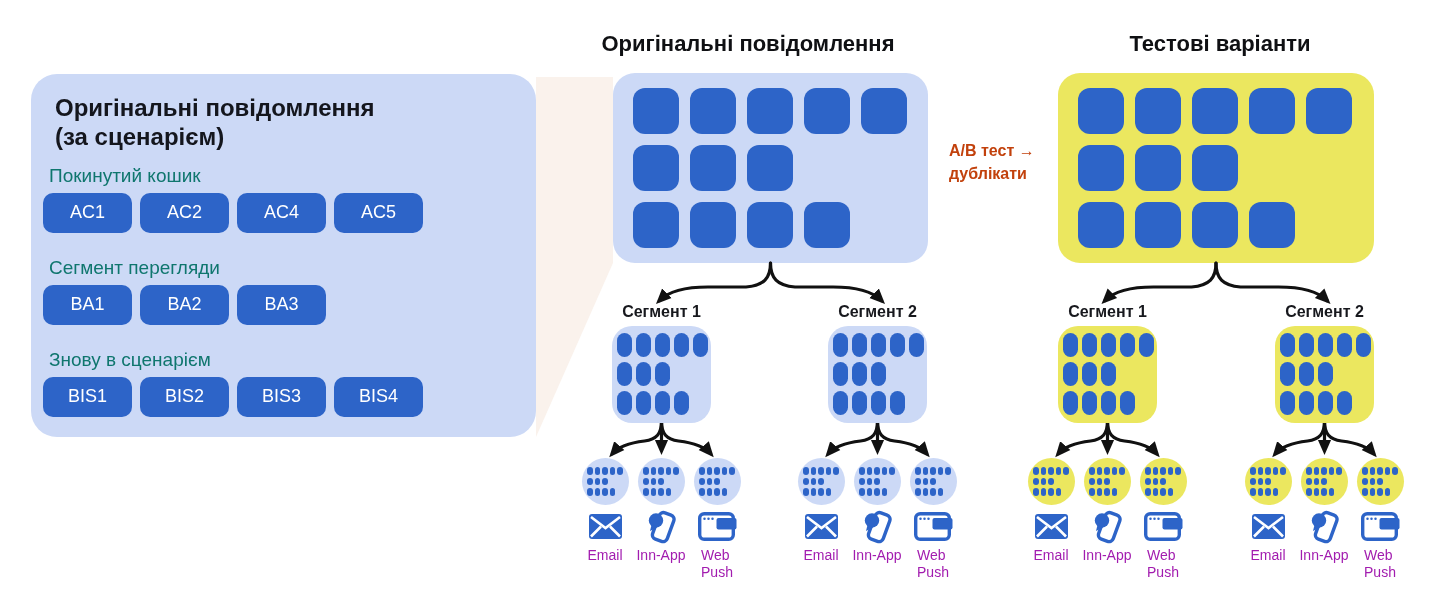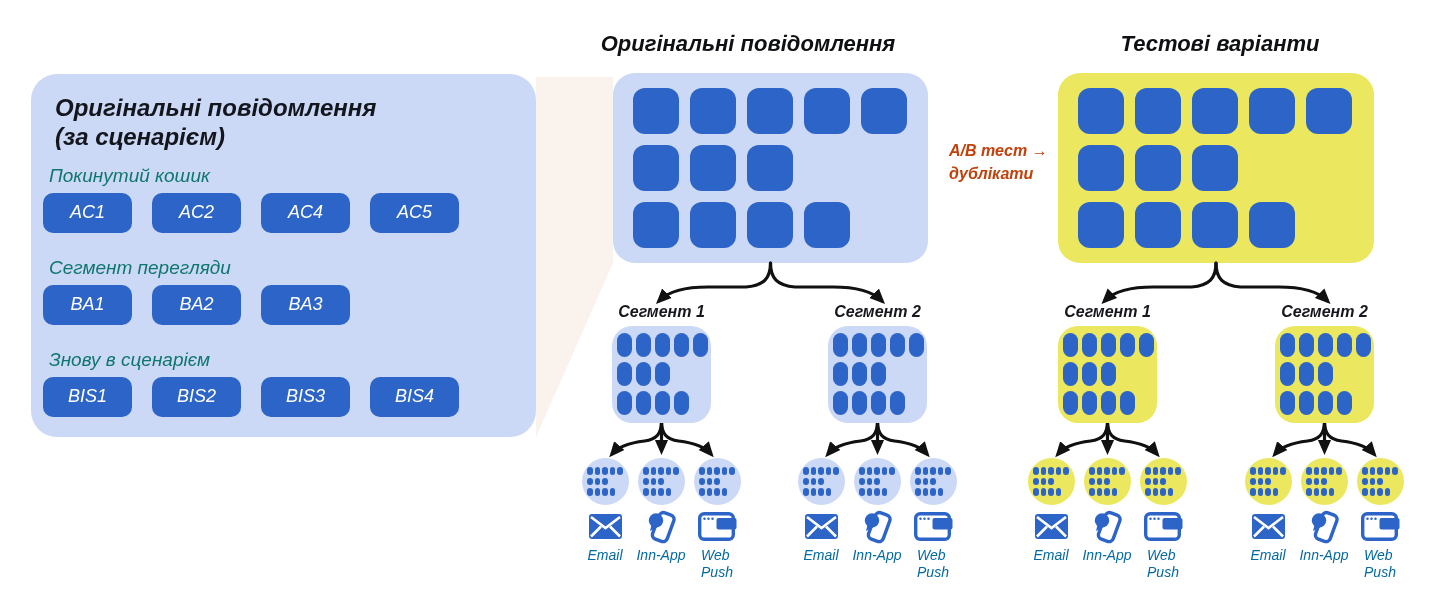--- a/index.html
+++ b/index.html
@@ -1,28 +1,28 @@
 <!DOCTYPE html>
 <html><head>
 <meta charset="utf-8">
 <style>
   html,body{margin:0;padding:0;background:#fff;}
   .canvas{position:relative;width:1443px;height:605px;background:#fff;overflow:hidden;
           font-family:"Liberation Sans",sans-serif;color:#17181d;}
-  .abs{position:absolute;font-style:italic;}
+  .abs{position:absolute;}
   svg.layer{position:absolute;left:0;top:0;pointer-events:none;}
 
   
   .left-panel{left:31px;top:74px;width:505px;height:363px;background:#ccd9f6;
               border-radius:26px;padding:19px 14px 0 12px;box-sizing:border-box;}
   .panel-title{margin-left:12px;font-size:24px;font-weight:700;line-height:1.22;color:#14161d;}
   .section{margin-top:24px;}
   .section.first{margin-top:13px;}
   .section-label{margin:0 0 6px 6px;font-size:19px;color:#0f766e;}
-  .btn-row{display:flex;gap:20px;}
+  .btn-row{display:flex;gap:8px;}
   .scn-btn{width:89px;height:40px;border-radius:10px;background:#2d64c8;color:#fff;
            font-size:18px;display:flex;align-items:center;justify-content:center;}
 
   
   .col-heading{top:31px;font-size:22px;font-weight:700;text-align:center;color:#0f1013;}
 
   
   .big-box{top:73px;height:190px;border-radius:22px;box-sizing:border-box;padding:15px 20px;}
   .theme-blue{background:#ccd9f6;}
   .theme-yellow{background:#ebe75f;}
@@ -42,21 +42,21 @@
   .pill-grid .cell{width:15px;height:24px;border-radius:8px;background:#2d64c8;}
 
   
   .chan-group{top:458px;display:flex;}
   .chan-col{width:56px;display:flex;flex-direction:column;align-items:center;}
   .circle{width:47px;height:47px;border-radius:50%;display:flex;align-items:center;justify-content:center;}
   .dot-grid{display:flex;flex-direction:column;gap:3px;}
   .dot-grid .grid-row{display:flex;gap:2px;}
   .dot-grid .cell{width:5.5px;height:7.5px;border-radius:3px;background:#2d64c8;}
   .chan-icon{height:40px;margin-top:1px;display:flex;align-items:center;justify-content:center;}
-  .chan-label{margin-top:1px;font-size:14px;color:#0369a1;white-space:nowrap;line-height:1.2;}
+  .chan-label{margin-top:1px;font-size:14px;color:#a21caf;white-space:nowrap;line-height:1.2;}
   .chan-label span{display:block;text-align:left;}
 </style>
 </head>
 <body>
 
 <div class="canvas">
 
   <svg class="layer" width="1443" height="605">
     <polygon points="536,77 613,77 613,263 536,437" fill="#faf2ec"></polygon>
   </svg>

